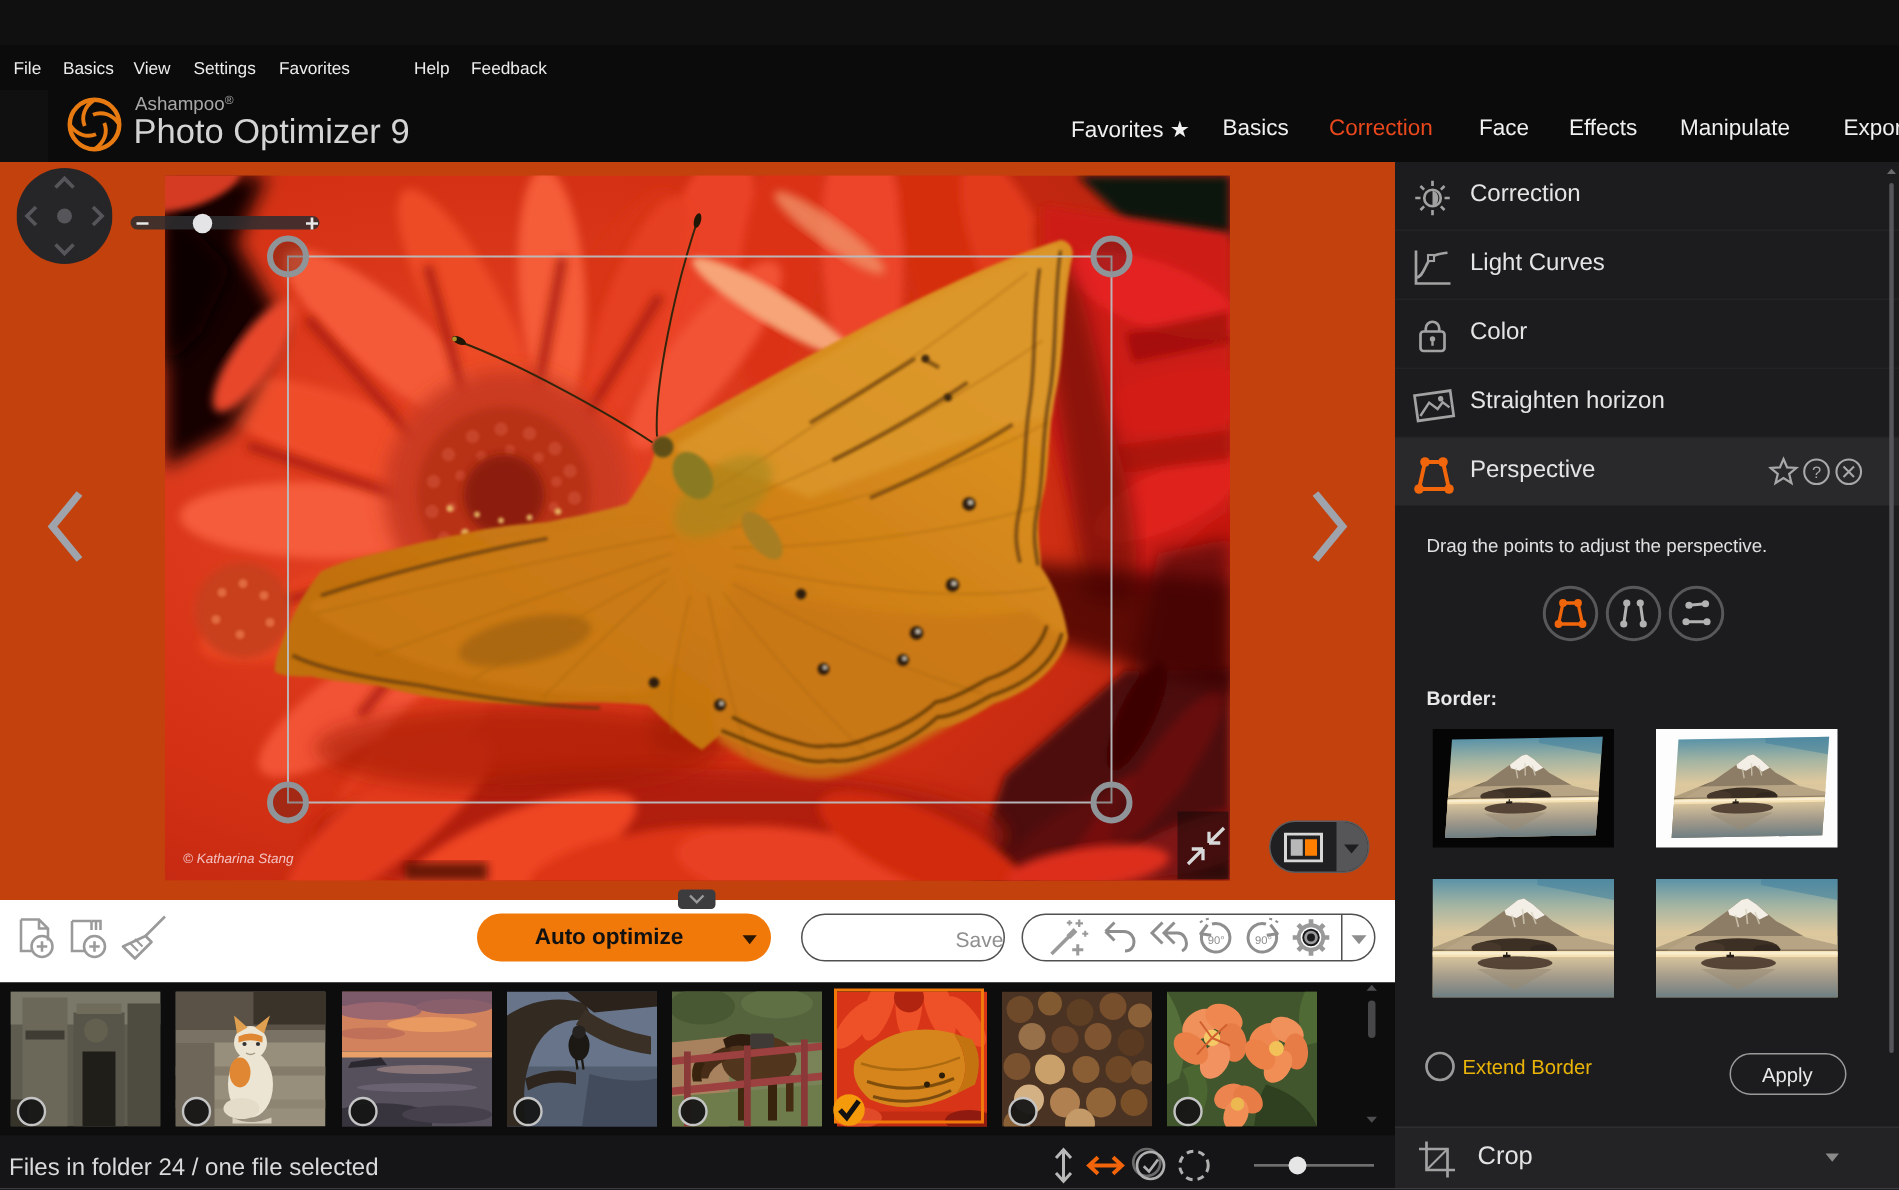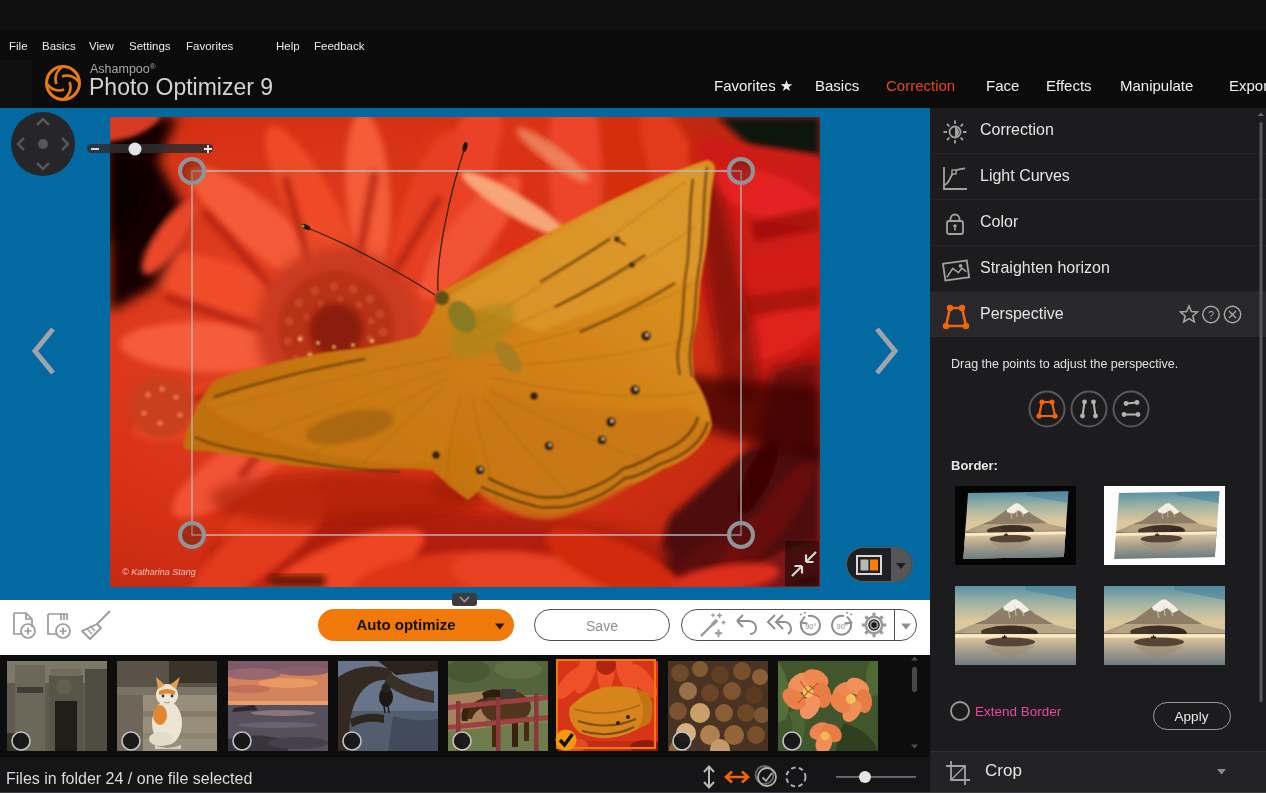--- a/index.html
+++ b/index.html
@@ -16,21 +16,21 @@
 
   
   #menubar { position:absolute; left:0; top:30px; width:1266px; height:30px; background:#0b0b0b;padding-left:40px; }
   #menubar span { position:absolute; top:10px; font-size:11.5px; color:#ececec; }
 
   
   #header { position:absolute; left:0; top:60px; width:1266px; height:48px; background:#0b0b0b;margin-left:32px; }
   .tab { position:absolute; top:17px; font-size:15px; color:#f0f0f0; }
 
   
-  #canvas { position:absolute; left:0; top:108px; width:930px; height:492px; background:#0369a1; }
+  #canvas { position:absolute; left:0; top:108px; width:930px; height:492px; background:#c2410c; }
 
   
   #toolbar { position:absolute; left:0; top:600px; width:930px; height:55px; background:#ffffff; }
 
   
   #filmstrip { position:absolute; left:0; top:655px; width:930px; height:102px; background:#0d0d0d; }
 
   
   #statusbar { position:absolute; left:0; top:757px; width:930px; height:36px; background:#151517; }
   #statusbar .stext { position:absolute; left:6px; top:13px; font-size:16px; color:#dadada; }
@@ -430,21 +430,21 @@
     </svg>
 
     <div class="abs" style="left:318px; top:9px; width:196px; height:32px; background:#f1790a; border-radius:16px">
       <div class="abs" style="left:0; width:176px; text-align:center; top:7px; font-size:15px; font-weight:bold; color:#111">Auto optimize</div>
       <svg class="abs" style="left:176px; top:13px" width="12" height="9">
           <path d="M1,1.5 L10.5,1.5 L5.8,7.5 Z" fill="#2b1600"></path>
         </svg>
     </div>
 
     <div class="abs" style="left:534px; top:9px; width:136px; height:32px; border:1px solid #505052; border-radius:16px">
-      <div class="abs" style="left:0; width:134px; text-align:center; top:8px; font-size:14px; color:#8e8e8e">Save</div>
+      <div class="abs" style="left:0; width:134px; text-align:right; top:8px; font-size:14px; color:#8e8e8e">Save</div>
     </div>
 
     <div class="abs" style="left:681px; top:9px; width:236px; height:32px; border:1px solid #505052; border-radius:16px">
       <div class="abs" style="left:212px; top:0px; width:1px; height:30px; background:#505052"></div>
       <svg class="abs" style="left:217px; top:12px" width="14" height="9">
           <path d="M2,1.5 L12,1.5 L7,7.5 Z" fill="#8e8e8e"></path>
         </svg>
     </div>
 
     <svg class="abs" style="left:698px; top:11px" width="28" height="28" viewBox="0 0 28 28">
@@ -841,21 +841,21 @@
         </g>
 
       <g transform="translate(149,100)">
           <use href="#fuji"></use>
         </g>
     </svg>
 
     <svg class="abs" style="left:19px; top:592px" width="24" height="24">
         <circle cx="11" cy="11" r="9" fill="none" stroke="#9a9a9a" stroke-width="1.8"></circle>
       </svg>
-    <div class="abs" style="left:45px; top:596px; font-size:13.5px; color:#ec4899; white-space:nowrap">Extend Border</div>
+    <div class="abs" style="left:45px; top:596px; font-size:13.5px; color:#eab308; white-space:nowrap">Extend Border</div>
     <div class="abs" style="left:223px; top:594px; width:78px; height:28px; border:1.5px solid #9a9a9a; border-radius:14px">
       <div class="abs" style="width:75px; text-align:center; top:6px; font-size:13.5px; color:#e8e8e8">Apply</div>
     </div>
 
     <div class="abs" style="left:0; top:643px; width:336px; height:42px; background:#232326; border-top:1px solid #2e2e31">
       <svg class="abs" style="left:14px; top:7px" width="28" height="28" viewBox="0 0 28 28">
         <path d="M7,2 L7,21 L26,21 M2,7 L21,7 L21,26" stroke="#a2a2a2" stroke-width="1.8" fill="none"></path>
         <path d="M21,7 L7,21" stroke="#a2a2a2" stroke-width="1.4"></path>
       </svg>
       <div class="abs" style="left:55px; top:9px; font-size:17px; color:#e4e4e4">Crop</div>

